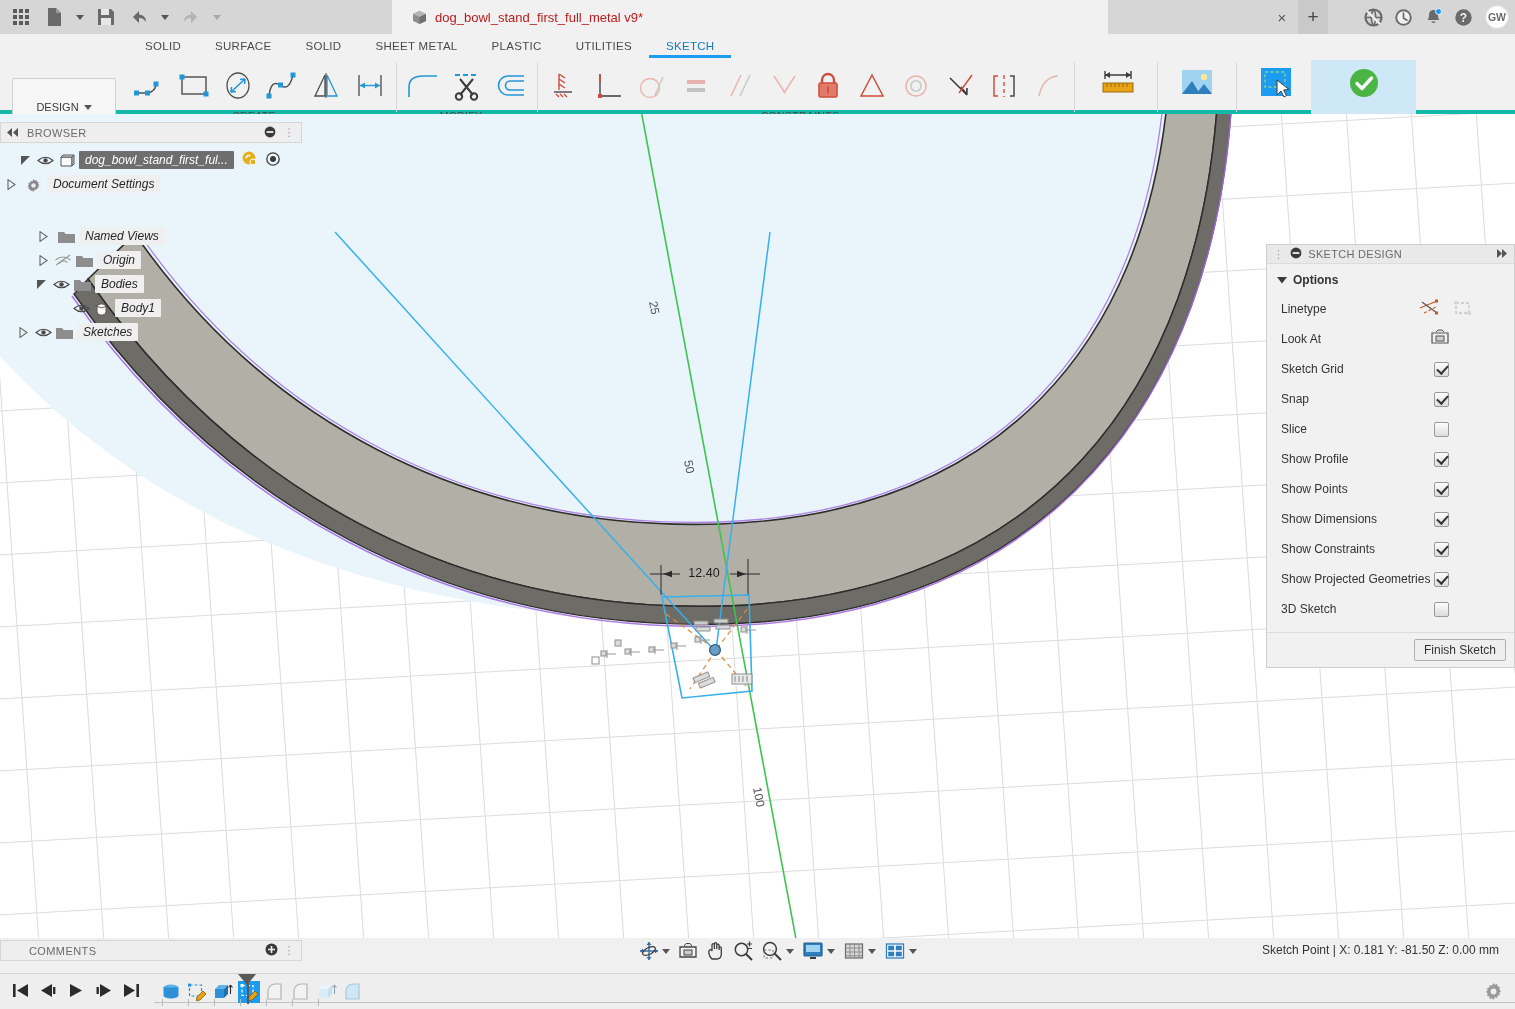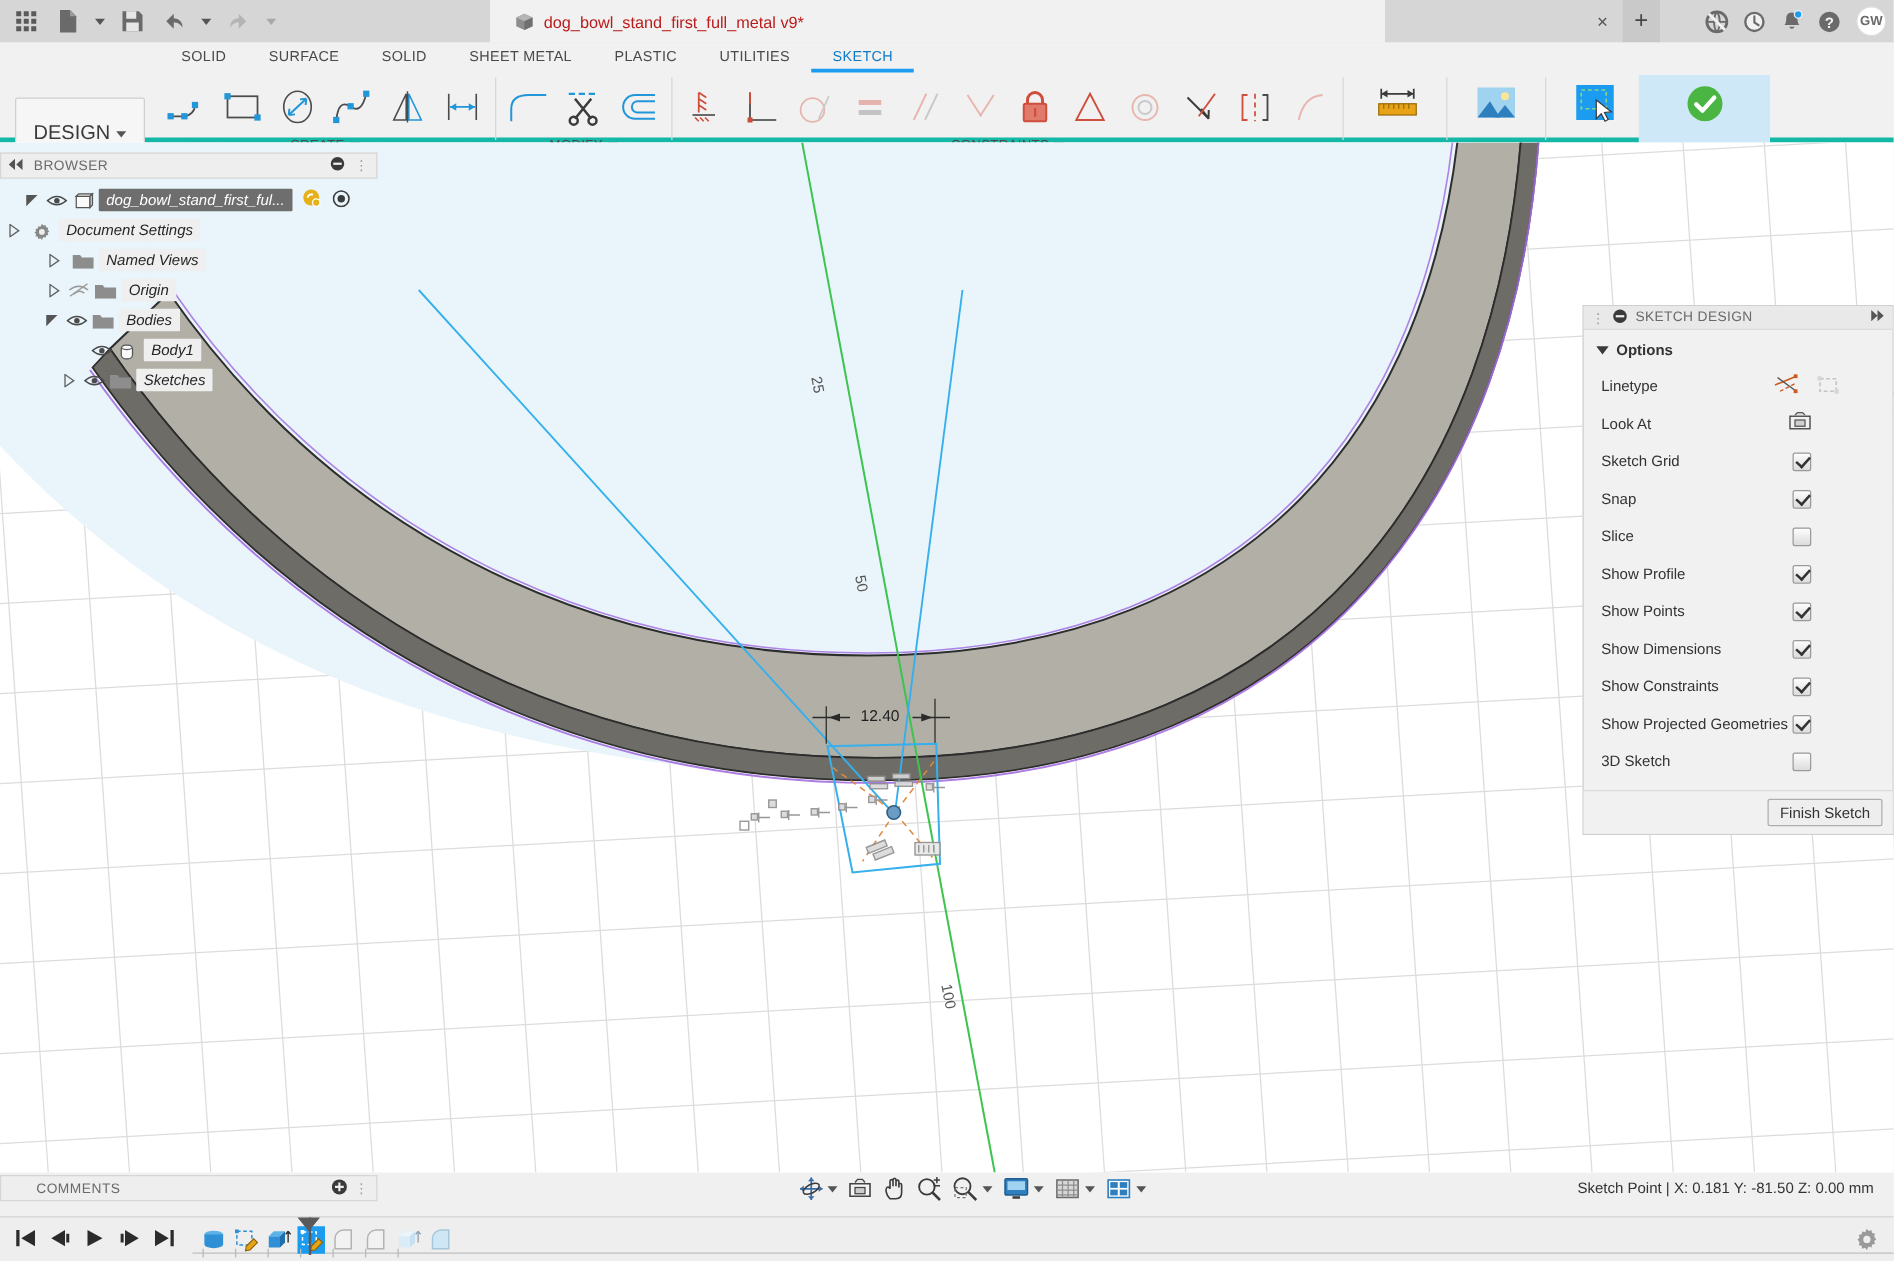--- a/index.html
+++ b/index.html
@@ -47,21 +47,21 @@
   .ribbon { position:absolute; left:0; top:34px; width:1515px; height:80px; background:#f1f1f1; border-bottom:4px solid #14b8a6;}
   .wstabs { position:absolute; left:128px; top:0; height:24px; display:flex; }
   .wstab {
     padding:0 17px; height:24px; line-height:24px; font-size:11.5px; color:#4a4a4a;
     letter-spacing:.3px;
   }
   .wstab.active { color:#0f7bc4; border-bottom:3px solid #1b9cf0; font-weight:normal;}
   .designbox {
     position:absolute; left:12px; top:44px; width:104px; height:58px;
     border:1px solid #d0d0d0; background:#f6f6f6; display:flex;align-items:center;justify-content:center;
-    gap:5px; font-size:16px; color:#3a3a3a; border-radius:2px;
+    gap:5px; font-size:11px; color:#3a3a3a; border-radius:2px;
   }
   .rib-body { position:absolute; left:128px; top:26px; right:0; height:54px; display:flex; align-items:flex-start;}
   .rgroup { display:flex; flex-direction:column; align-items:center; position:relative; height:78px;}
   .ricons { display:flex; align-items:center; height:52px;}
   .ricon { width:44px; height:50px; display:flex; align-items:center; justify-content:center; position:relative;}
   .glabel { font-size:10.5px; color:#4a4a4a; display:flex; align-items:center; gap:4px; letter-spacing:.3px; margin-top:-2px;}
   .vsep { width:1px; height:50px; background:#d8d8d8; margin:0 4px; align-self:flex-start; margin-top:2px;}
   .bigbtn { width:70px; height:76px; display:flex; flex-direction:column; align-items:center; justify-content:flex-start; padding-top:6px;}
   .bigbtn .lab { font-size:10.5px; color:#4a4a4a; margin-top:auto; display:flex; align-items:center;gap:3px;}
   .bigbtn.active { background:#cfe8f7; }
@@ -710,21 +710,21 @@
         </span>
         <span class="folder" style="margin-left:4px;">
           <svg width="15" height="15" viewBox="0 0 15 15">
               <path d="M7.5 1 l1.1 1.4 1.8-.5.4 1.8 1.8.4-.5 1.8 1.4 1.1-1.4 1.1.5 1.8-1.8.4-.4 1.8-1.8-.5L7.5 14l-1.1-1.4-1.8.5-.4-1.8-1.8-.4.5-1.8L1.5 8l1.4-1.1-.5-1.8 1.8-.4.4-1.8 1.8.5z" fill="#888"></path>
               <circle cx="7.5" cy="7.5" r="2.3" fill="#eee"></circle>
             </svg>
         </span>
         <span class="blabel">Document Settings</span>
       </div>
 
-      <div class="brow" style="padding-left:36px;">
+      <div class="brow" style="padding-left:36px;margin-top:28px;">
         <span class="arrow">
           <svg width="9" height="11" viewBox="0 0 9 11">
               <path d="M1 0.6 L8 5.5 L1 10.4 Z" fill="none" stroke="#666" stroke-width="1.1"></path>
             </svg>
         </span>
         <span class="folder" style="margin-left:4px;">
           <svg width="17" height="13" viewBox="0 0 17 13">
               <path d="M0 2 h6 l1.6 2 H17 V13 H0 Z" fill="#8d8d8d"></path>
             </svg>
         </span>
@@ -781,21 +781,21 @@
         </span>
         <span class="folder">
           <svg width="15" height="15" viewBox="0 0 15 15">
               <rect x="3" y="2" width="9" height="11" rx="3.5" fill="#fafafa" stroke="#555" stroke-width="1"></rect>
               <path d="M3 4.5 Q7.5 7 12 4.5" fill="none" stroke="#555" stroke-width="0.9"></path>
             </svg>
         </span>
         <span class="blabel">Body1</span>
       </div>
 
-      <div class="brow" style="padding-left:48px;">
+      <div class="brow" style="padding-left:16px;">
         <span class="arrow">
           <svg width="9" height="11" viewBox="0 0 9 11">
               <path d="M1 0.6 L8 5.5 L1 10.4 Z" fill="none" stroke="#666" stroke-width="1.1"></path>
             </svg>
         </span>
         <span class="eye">
           <svg width="17" height="11" viewBox="0 0 17 11">
               <path d="M1 5.5 Q8.5 -1 16 5.5 Q8.5 12 1 5.5Z" fill="none" stroke="#4a4a4a" stroke-width="1.2"></path>
               <circle cx="8.5" cy="5.5" r="2.2" fill="#4a4a4a"></circle>
             </svg>

